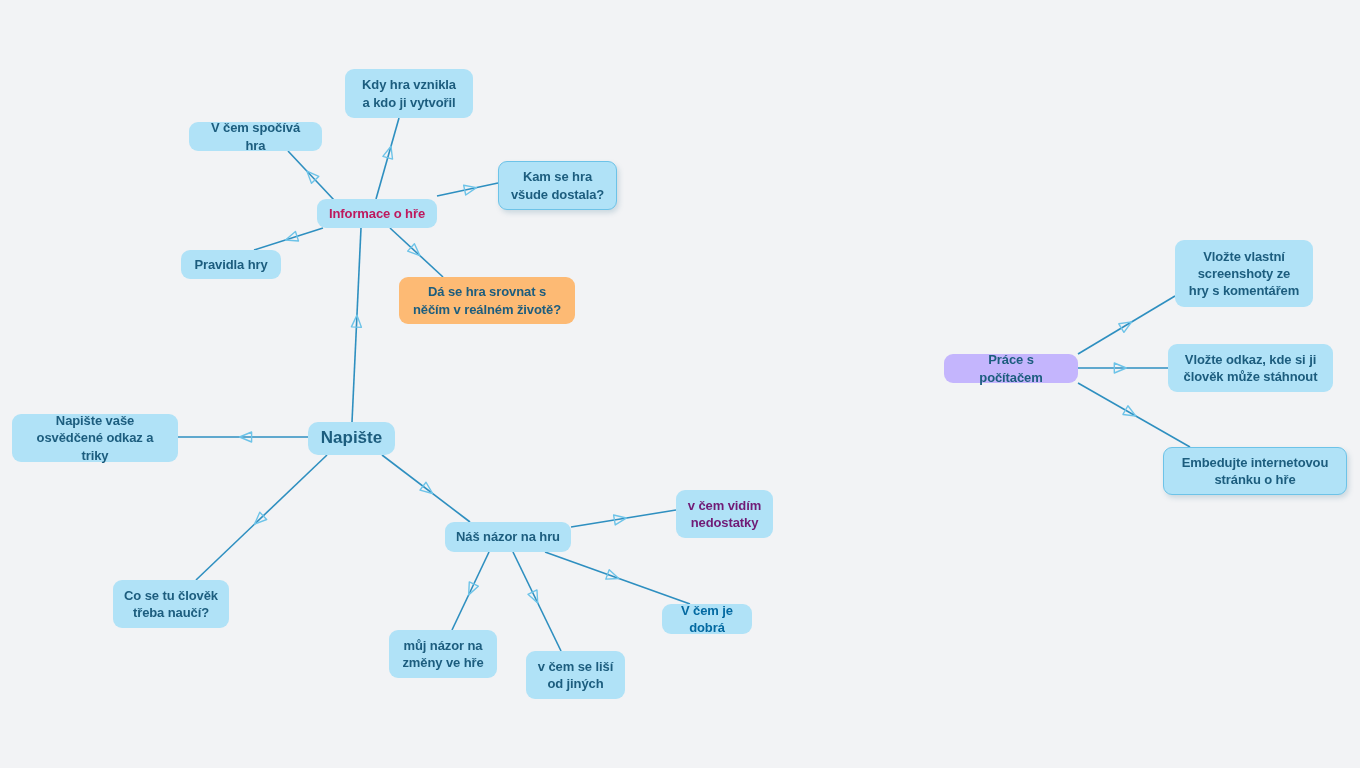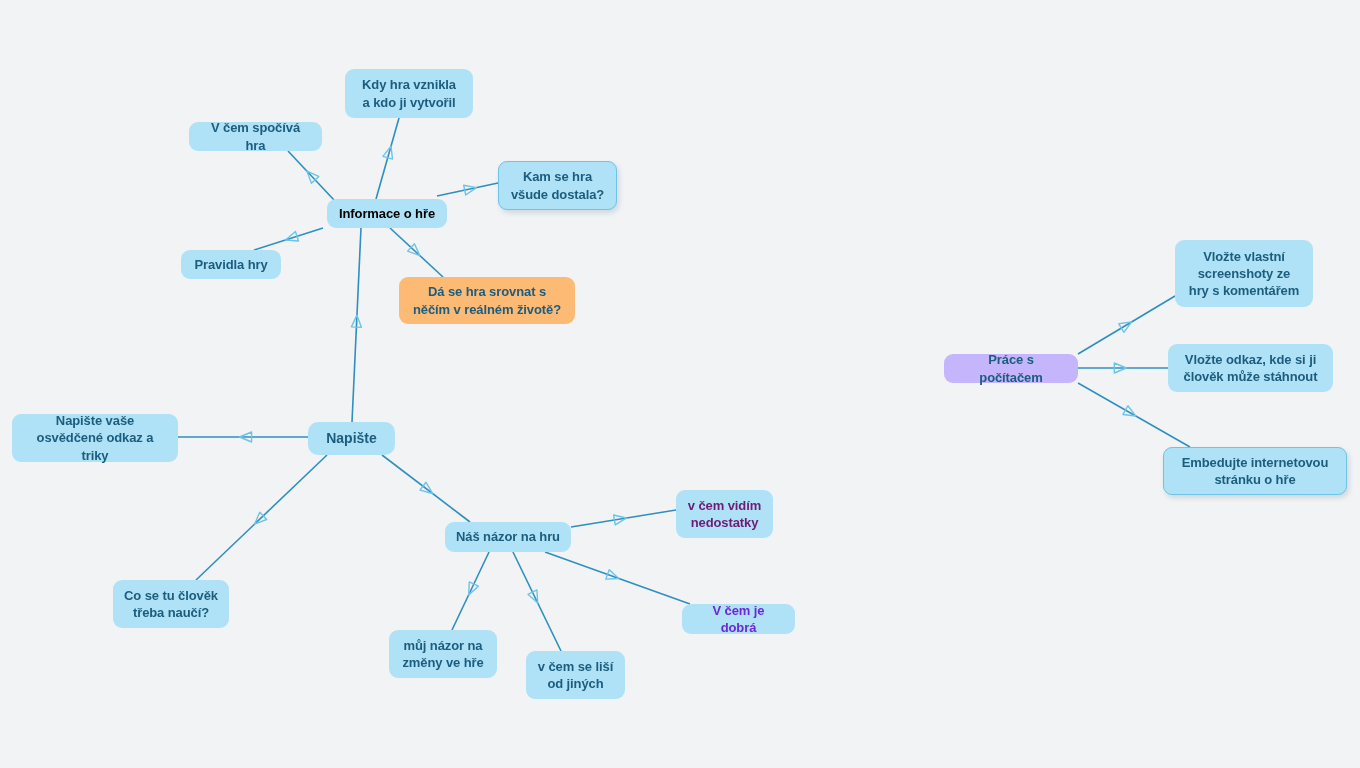--- a/index.html
+++ b/index.html
@@ -45,21 +45,21 @@
     display: flex;
     align-items: center;
     justify-content: center;
     padding: 4px 11px;
     white-space: pre-line;
     letter-spacing: -0.1px;
     cursor: default;
   }
 
   .node.root {
-    font-size: 14px;
+    font-size: 17px;
     border-radius: 10px;
     letter-spacing: 0px;
   }
 
   .node.outlined {
     border: 1.5px solid #6dc3e8;
     box-shadow: 2px 3px 5px rgba(90, 140, 165, 0.25);
   }
 </style>
 </head>
@@ -126,37 +126,37 @@
       <g>
         <line x1="1078" y1="368" x2="1168" y2="368" stroke="#2e8fc0" stroke-width="1.6"></line>
         <polygon points="-6,-5 6,0 -6,5" fill="none" stroke="#6dc3e8" stroke-width="1.4" stroke-linejoin="round" transform="translate(1120.3,368) rotate(0)"></polygon>
       </g>
       <g>
         <line x1="1078" y1="383" x2="1190" y2="447" stroke="#2e8fc0" stroke-width="1.6"></line>
         <polygon points="-6,-5 6,0 -6,5" fill="none" stroke="#6dc3e8" stroke-width="1.4" stroke-linejoin="round" transform="translate(1130.64,413.08) rotate(29.744881296942225)"></polygon>
       </g>
     </svg>
 <div class="node root" style="left: 308px; top: 422px; width: 87px; height: 33px; background: rgb(176, 226, 247); color: rgb(28, 93, 126);">Napište</div>
-    <div class="node" style="left: 327px; top: 199px; width: 120px; height: 29px; background: rgb(176, 226, 247); color: #000000;">Informace o hře</div>
+    <div class="node" style="left: 317px; top: 199px; width: 120px; height: 29px; background: rgb(176, 226, 247); color: #be185d;">Informace o hře</div>
     <div class="node" style="left: 345px; top: 69px; width: 128px; height: 49px; background: rgb(176, 226, 247); color: rgb(28, 93, 126);">Kdy hra vznikla
 a kdo ji vytvořil</div>
     <div class="node" style="left: 189px; top: 122px; width: 133px; height: 29px; background: rgb(176, 226, 247); color: rgb(28, 93, 126);">V čem spočívá hra</div>
     <div class="node outlined" style="left: 498px; top: 161px; width: 119px; height: 49px; background: rgb(176, 226, 247); color: rgb(28, 93, 126);">Kam se hra
 všude dostala?</div>
     <div class="node" style="left: 181px; top: 250px; width: 100px; height: 29px; background: rgb(176, 226, 247); color: rgb(28, 93, 126);">Pravidla hry</div>
     <div class="node" style="left: 399px; top: 277px; width: 176px; height: 47px; background: #fdba74; color: rgb(28, 93, 126);">Dá se hra srovnat s
 něčím v reálném životě?</div>
     <div class="node" style="left: 12px; top: 414px; width: 166px; height: 48px; background: rgb(176, 226, 247); color: rgb(28, 93, 126);">Napište vaše
 osvědčené odkaz a triky</div>
     <div class="node" style="left: 113px; top: 580px; width: 116px; height: 48px; background: rgb(176, 226, 247); color: rgb(28, 93, 126);">Co se tu člověk
 třeba naučí?</div>
     <div class="node" style="left: 445px; top: 522px; width: 126px; height: 30px; background: rgb(176, 226, 247); color: rgb(28, 93, 126);">Náš názor na hru</div>
     <div class="node" style="left: 676px; top: 490px; width: 97px; height: 48px; background: rgb(176, 226, 247); color: #701a75;">v čem vidím
 nedostatky</div>
-    <div class="node" style="left: 662px; top: 604px; width: 113px; height: 30px; background: rgb(176, 226, 247); color: #6d28d9; margin-left: 20px;">V čem je dobrá</div>
+    <div class="node" style="left: 662px; top: 604px; width: 90px; height: 30px; background: rgb(176, 226, 247); color: #0369a1;">V čem je dobrá</div>
     <div class="node" style="left: 389px; top: 630px; width: 108px; height: 48px; background: rgb(176, 226, 247); color: rgb(28, 93, 126);">můj názor na
 změny ve hře</div>
     <div class="node" style="left: 526px; top: 651px; width: 99px; height: 48px; background: rgb(176, 226, 247); color: rgb(28, 93, 126);">v čem se liší
 od jiných</div>
     <div class="node" style="left: 944px; top: 354px; width: 134px; height: 29px; background: #c4b5fd; color: rgb(28, 93, 126);">Práce s počítačem</div>
     <div class="node" style="left: 1175px; top: 240px; width: 138px; height: 67px; background: rgb(176, 226, 247); color: rgb(28, 93, 126);">Vložte vlastní
 screenshoty ze
 hry s komentářem</div>
     <div class="node" style="left: 1168px; top: 344px; width: 165px; height: 48px; background: rgb(176, 226, 247); color: rgb(28, 93, 126);">Vložte odkaz, kde si ji
 člověk může stáhnout</div>

